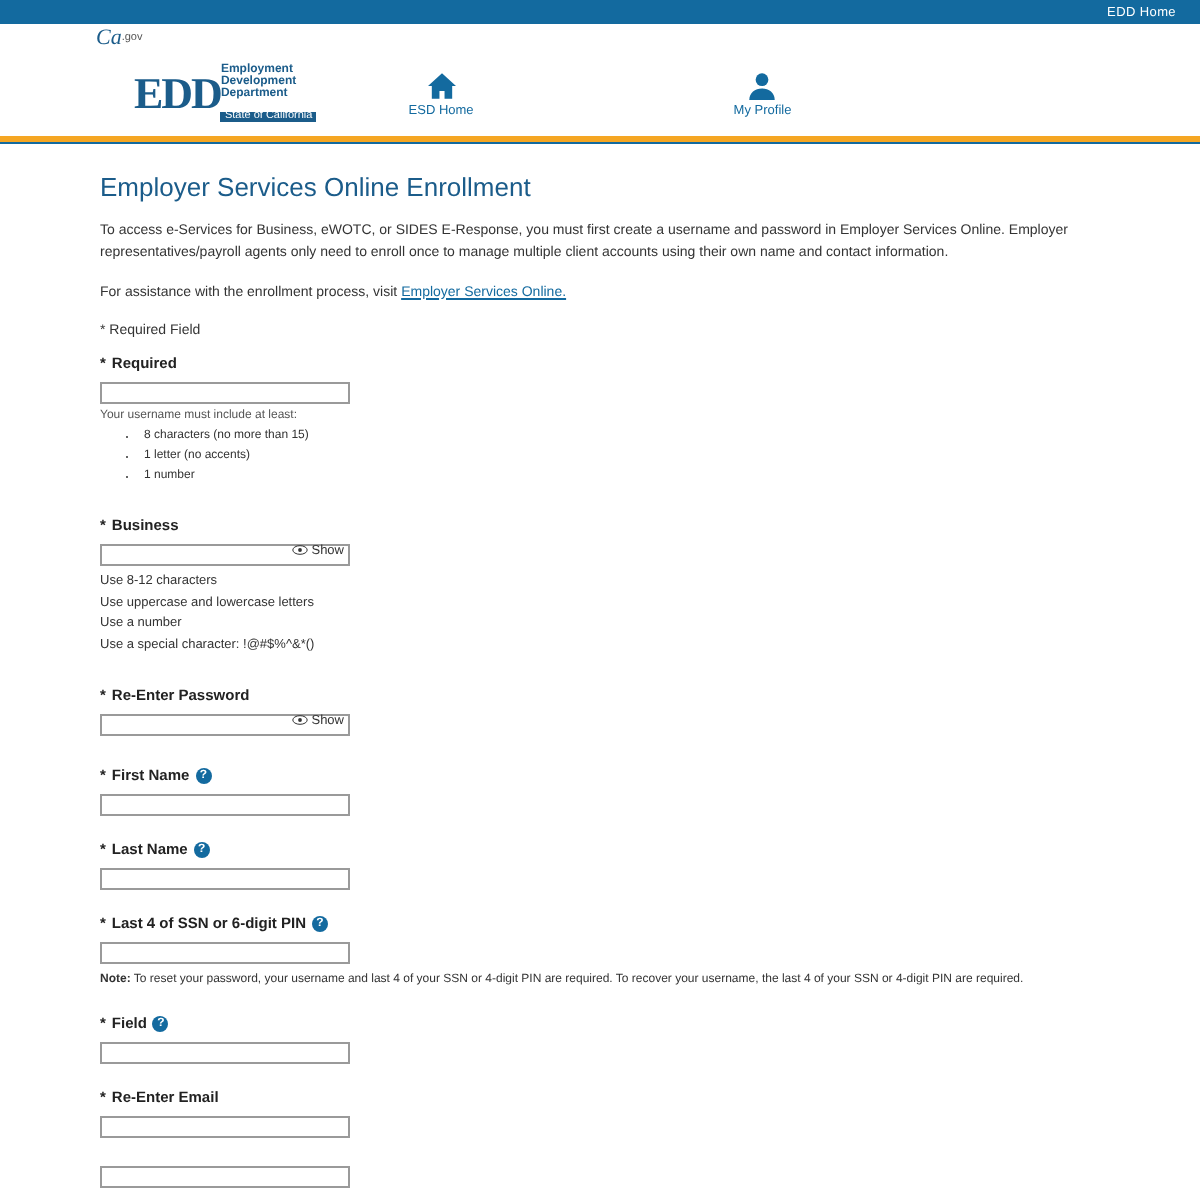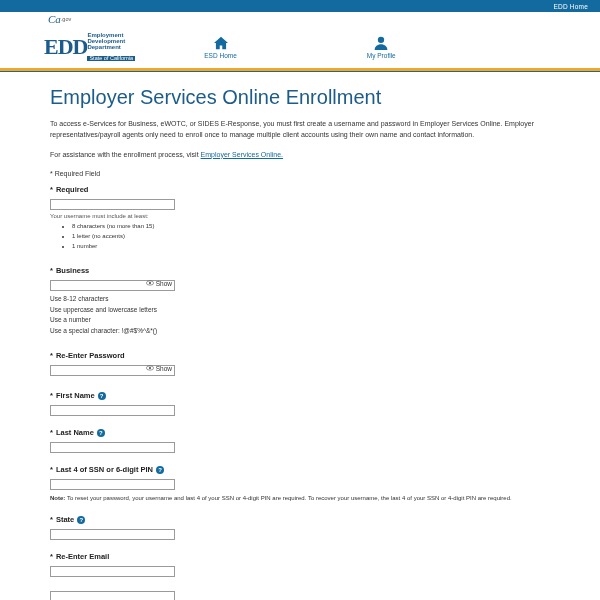--- a/index.html
+++ b/index.html
@@ -61,21 +61,21 @@
 
   
   .header {
     height: 42px;
     background: #ffffff;
     display: flex;
     align-items: center;
     position: relative;
   }
   .edd-logo {
-    margin-left: 44px;
+    margin-left: 67px;
     display: flex;
     align-items: center;
     gap: 0;
   }
   .edd-mark {
     font-family: "Liberation Serif", serif;
     font-weight: bold;
     font-size: 22px;
     color: #1b5c8a;
     letter-spacing: -1px;
@@ -135,21 +135,21 @@
     height: 1px;
     background: #136a9f;
   }
 
   
   .content {
     padding: 14px 50px 0 50px;
   }
   h1 {
     font-family: "Liberation Sans", sans-serif;
-    font-size: 20px;
+    font-size: 13px;
     font-weight: normal;
     color: #1b5c8a;
     margin: 0 0 10px 0;
   }
   p.intro {
     font-size: 7px;
     line-height: 1.55;
     color: #333;
     margin: 0 0 9px 0;
     max-width: 500px;
@@ -417,21 +417,21 @@
       <div class="note">
         <b>Note:</b><span> To reset your password, your username and last 4 of your SSN or 4-digit PIN are required. To recover your username, the last 4 of your SSN or 4-digit PIN are required.</span>
       </div>
     </div>
 
     <div class="sp-md"></div>
 
     <div class="field">
       <div class="field-label">
         <span class="star">*</span>
-          <span>State</span>
+          <span>Field</span>
         <span class="help-icon">?</span>
       </div>
       <div class="input-row">
         <input class="txt" type="text" value="" style="">
       </div>
     </div>
 
     <div class="sp-md"></div>
 
     <div class="field">

